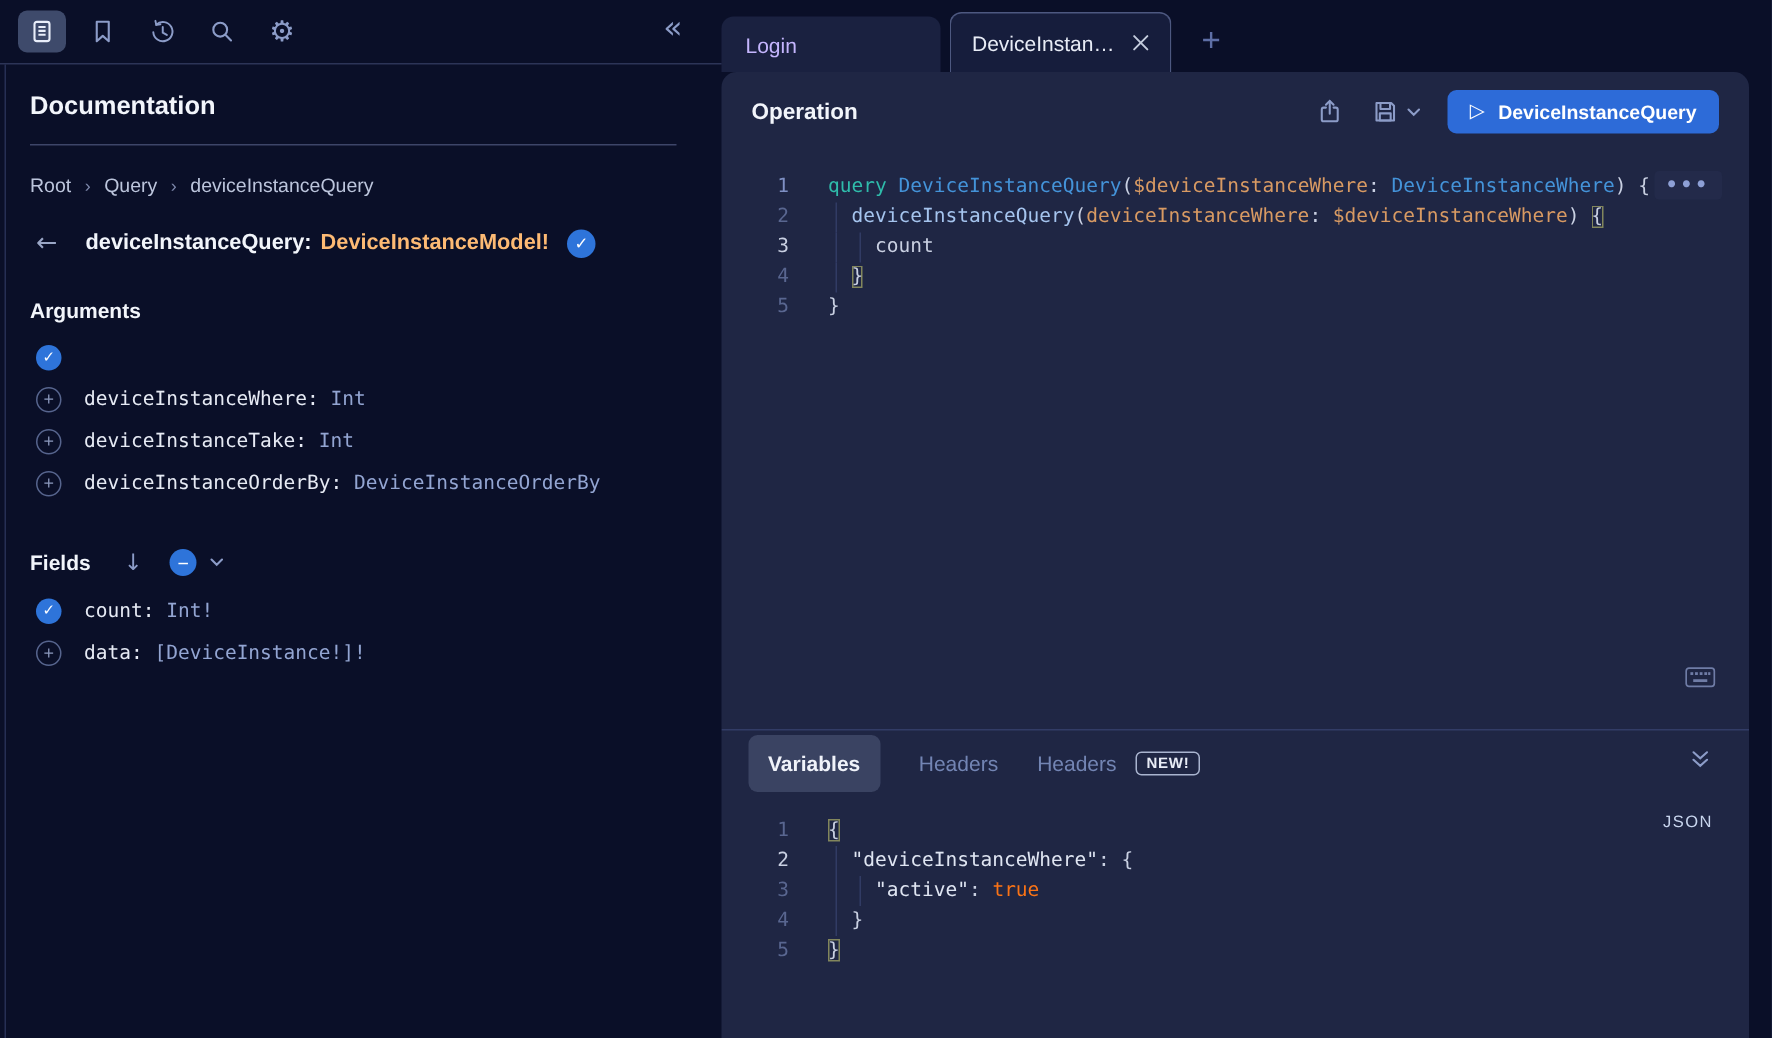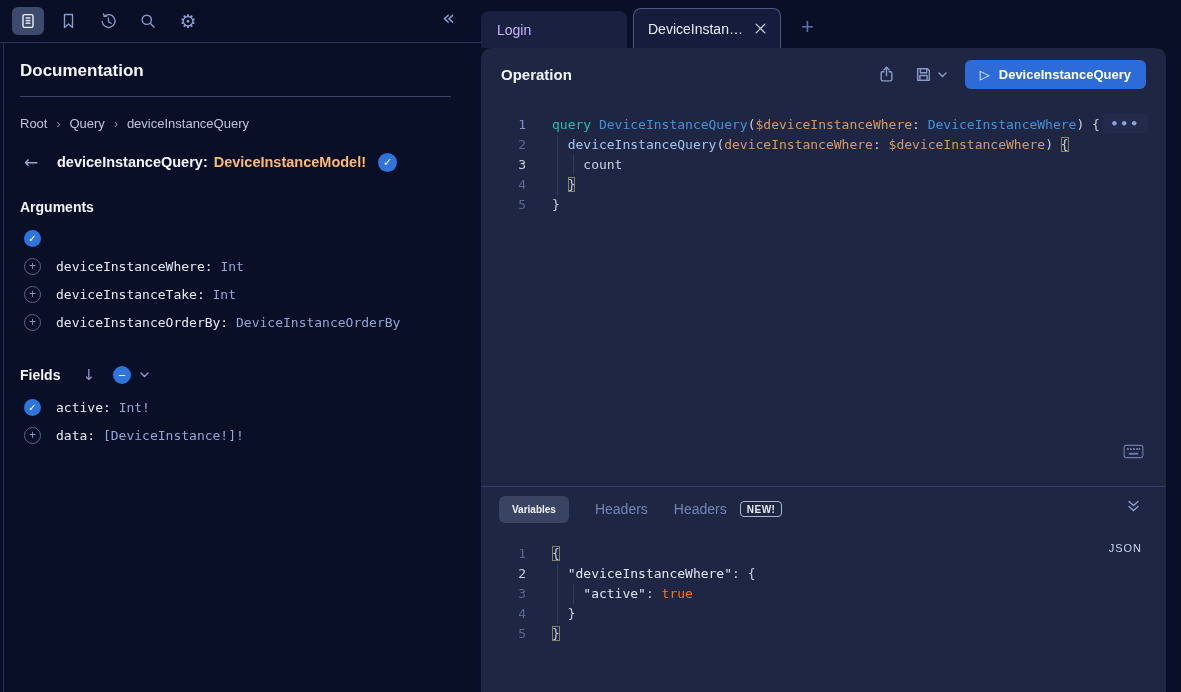--- a/index.html
+++ b/index.html
@@ -85,21 +85,21 @@
   .t-bl { color:#f97316; }
   .t-bm { color:#c9d0e2; box-shadow:inset 0 0 0 1px #82865c; }
 
   .editor-menu { position:absolute; top:13px; right:18px; color:#8ea0d6; font-size:13px; letter-spacing:2px; font-weight:bold; cursor:pointer; background:#232a4a; padding:2px 8px; border-radius:3px; }
   .kbd-hint { position:absolute; right:22px; bottom:27px; color:#6f7ca6; cursor:pointer; display:flex; }
 
   .divider { border-top:1px solid #323c66; flex:none; }
 
   .var-section { height:205px; flex:none; display:flex; flex-direction:column; position:relative; }
   .var-tabs { height:44px; flex:none; display:flex; align-items:center; padding-left:18px; }
-  .var-pill { height:27px; background:#3a4362; border-radius:6px; display:flex; align-items:center; padding:0 13px; font-size:10px; font-weight:bold; color:#f0f3fa; cursor:pointer; }
+  .var-pill { height:38px; background:#3a4362; border-radius:6px; display:flex; align-items:center; padding:0 13px; font-size:14px; font-weight:bold; color:#f0f3fa; cursor:pointer; }
   .var-link { font-size:14px; color:#7385b4; margin-left:26px; cursor:pointer; }
   .new-badge { margin-left:13px; border:1px solid #a9b4cf; border-radius:4px; padding:2px 6px 1px; font-size:10px; font-weight:bold; color:#e8ecf6; letter-spacing:.5px; }
   .var-collapse { position:absolute; right:26px; top:13px; color:#8c9cc8; cursor:pointer; display:flex; }
   .var-editor { flex:1; padding-top:13px; position:relative; font-family:"DejaVu Sans Mono", monospace; font-size:13px; }
   .json-label { position:absolute; top:11px; right:24px; font-size:11px; letter-spacing:1px; color:#c9d6ee; font-family:"Liberation Sans", sans-serif; }
 </style>
 </head>
 <body>
 
 <div class="app">
@@ -185,21 +185,21 @@
           <span class="mini-chev">
             <svg width="9" height="6" viewBox="0 0 9 6" stroke="currentColor" fill="none" stroke-width="1.4" stroke-linecap="round">
                 <polyline points="1,1 4.5,4.5 8,1"></polyline>
               </svg>
           </span>
         </span>
       </div>
       <div class="doc-list">
           <div class="doc-row">
             <span class="chk">✓</span>
-            <span class="rowtext"><span>active: </span><span class="rtype">Int!</span></span>
+            <span class="rowtext"><span>count: </span><span class="rtype">Int!</span></span>
           </div>
           <div class="doc-row">
             <span class="pluscir">+</span>
             <span class="rowtext"><span>data: </span><span class="rtype">[DeviceInstance!]!</span></span>
           </div>
         </div>
     </div>
   </aside>
 
   <main>

